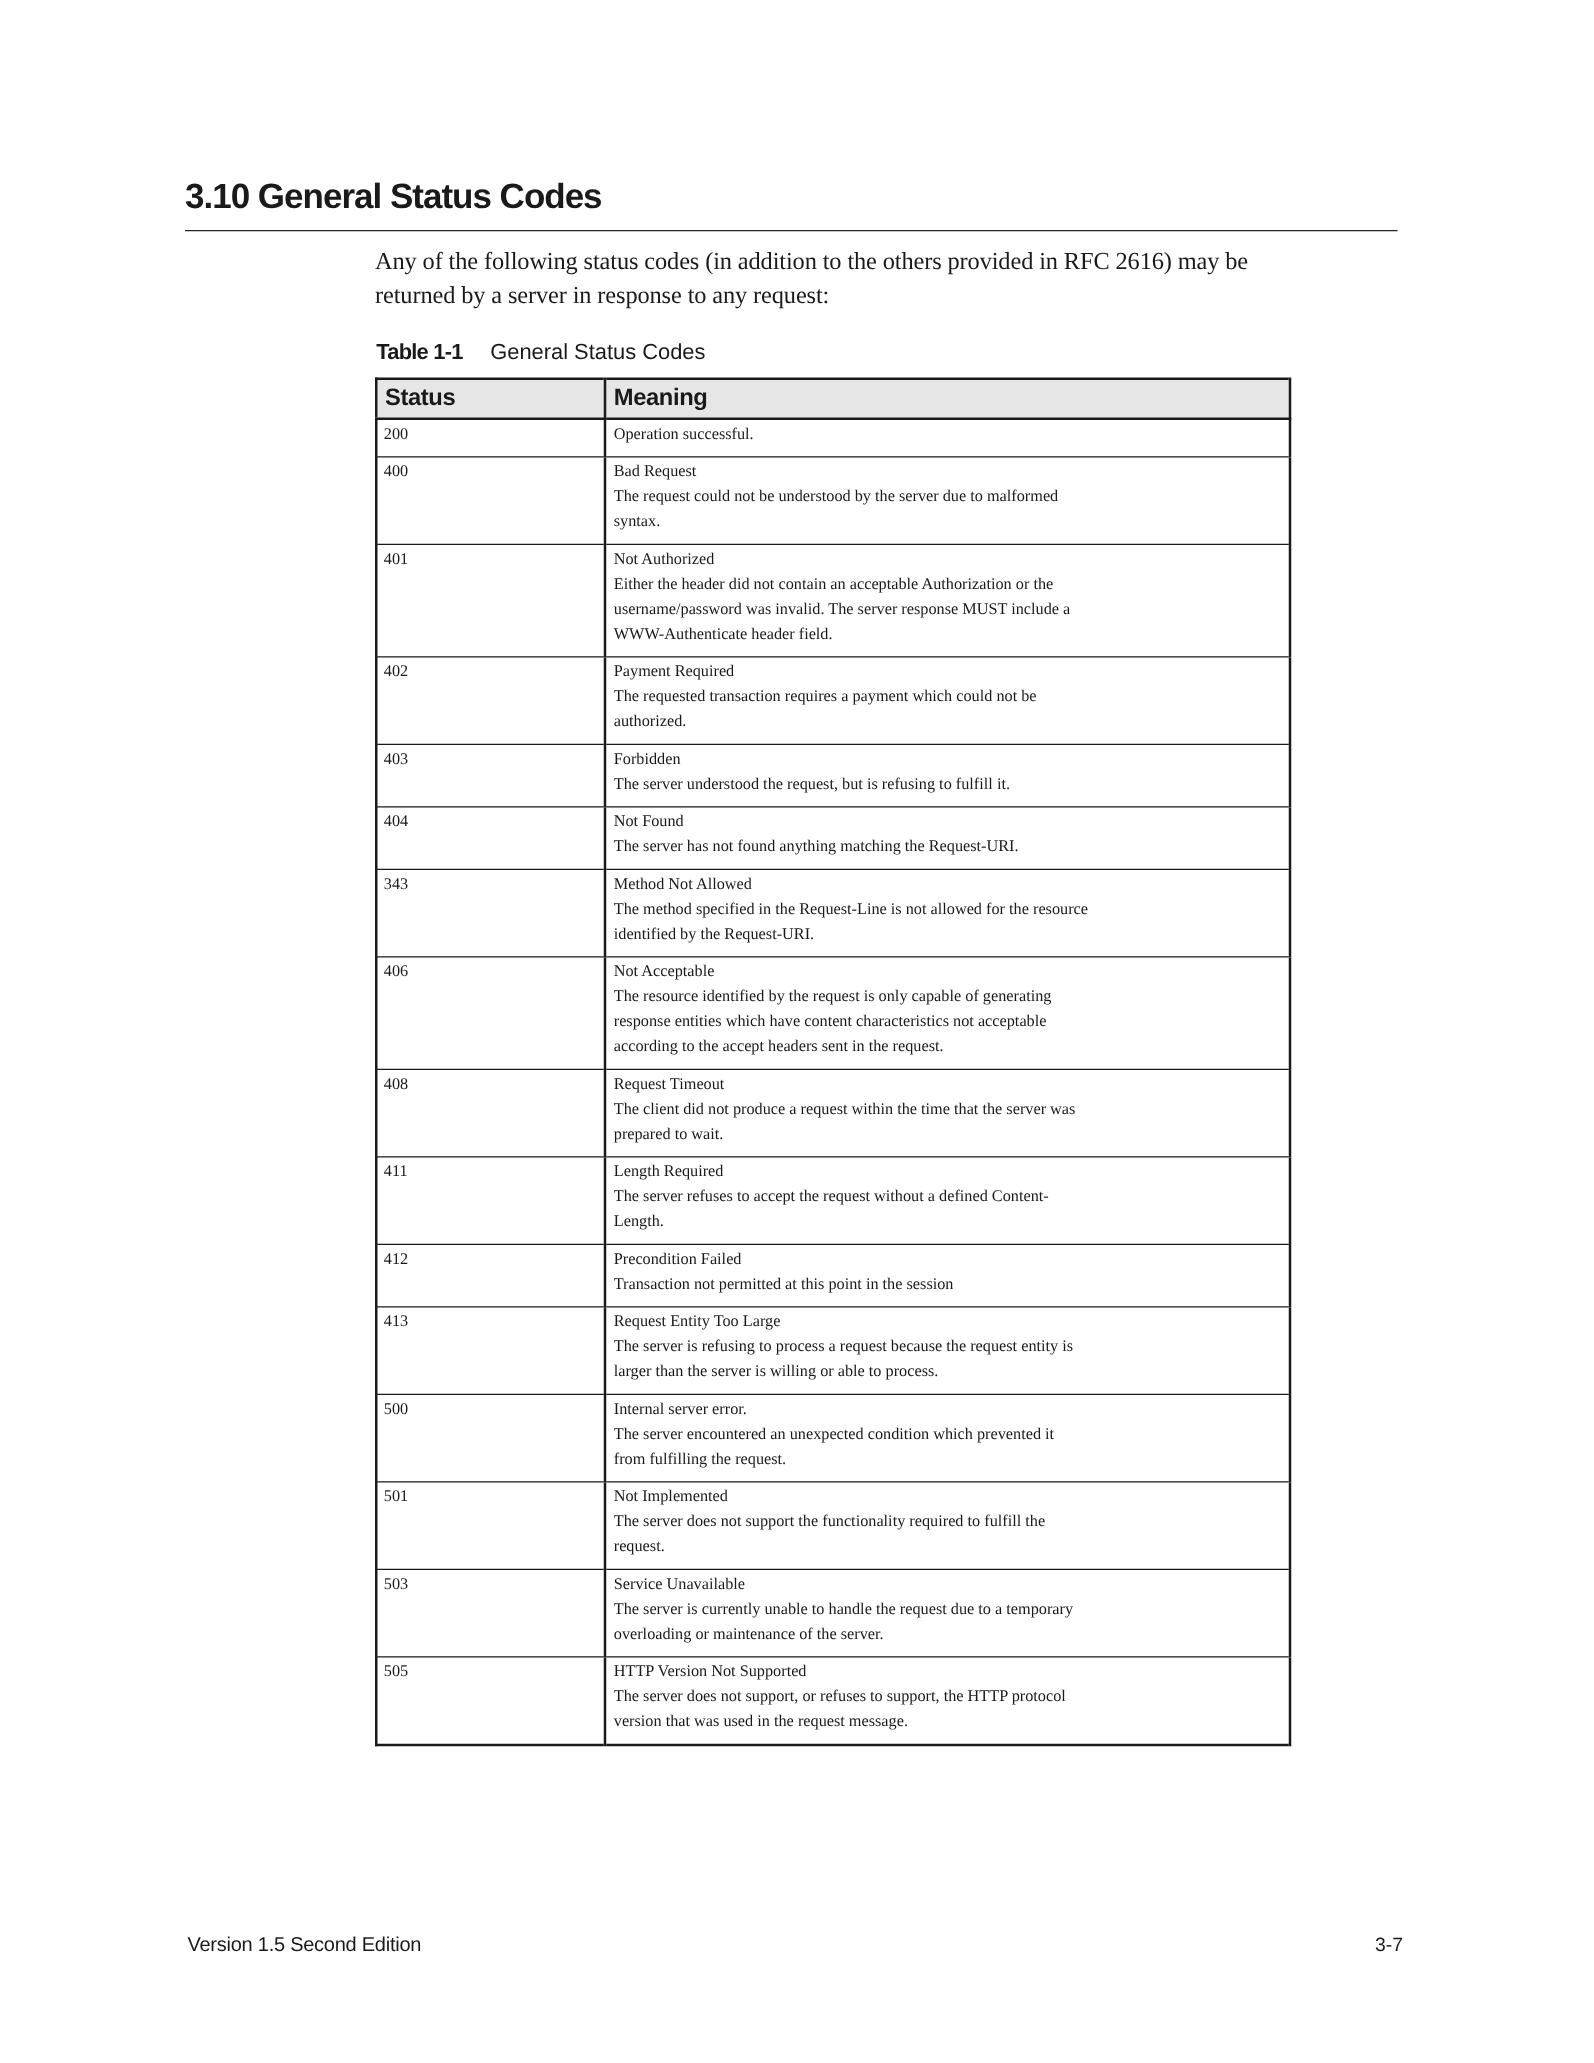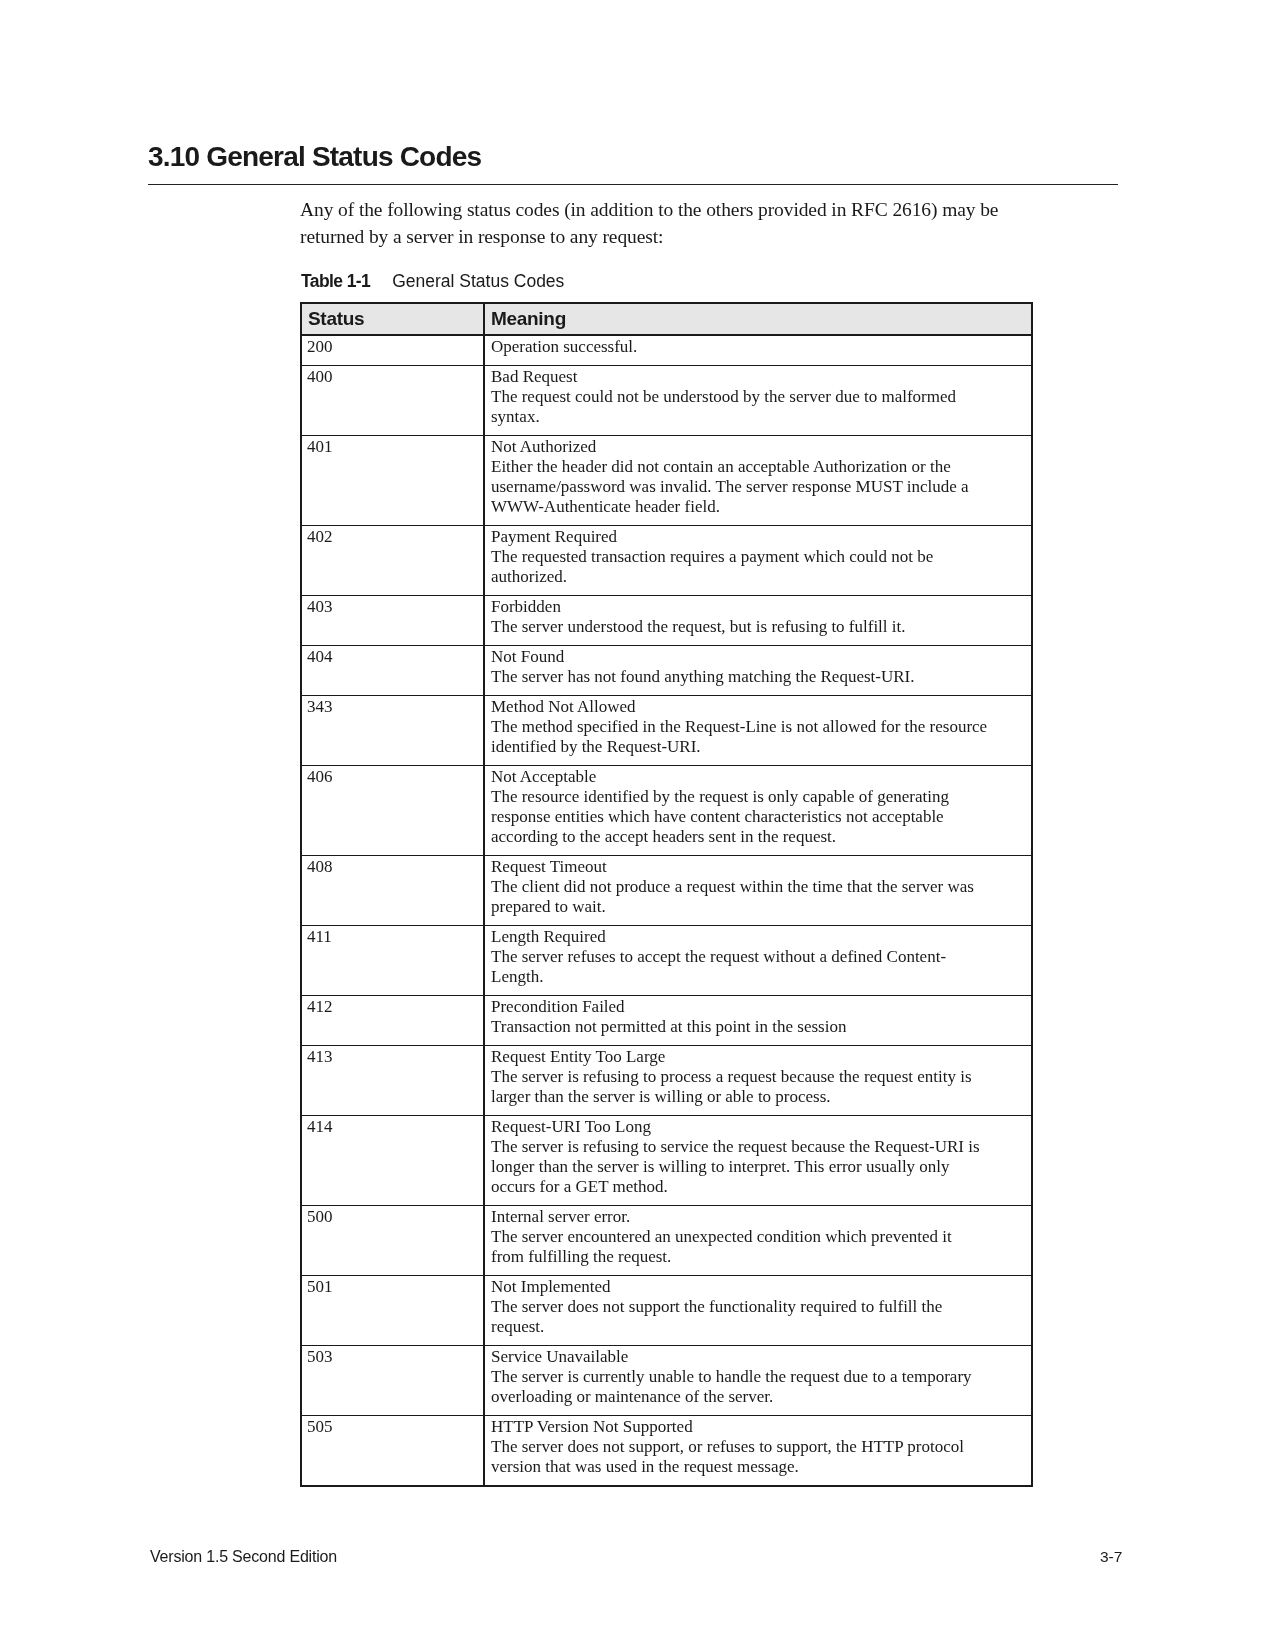--- a/index.html
+++ b/index.html
@@ -31,21 +31,21 @@
   }
   table.codes col.c1 { width: 183px; }
   table.codes th {
     background: #e6e6e6; text-align: left;
     font-family: "Liberation Sans", sans-serif; font-weight: bold; font-size: 19px;
     height: 30px; padding: 0 6px; border-bottom: 2.5px solid #1a1a1a;
     border-right: 2px solid #1a1a1a; letter-spacing: -0.3px;
   }
   table.codes td {
     vertical-align: top; font-family: "Liberation Serif", serif;
-    font-size: 17px; line-height: 20px; padding: 1px 6px 8px 6px;
+    font-size: 13px; line-height: 20px; padding: 1px 6px 8px 6px;
     border-top: 1.5px solid #1a1a1a; border-right: 2px solid #1a1a1a;
     white-space: pre-line;
   }
   table.codes td.code { padding-left: 5px; }
   .footer-left {
     position: absolute; left: 150px; top: 1548px;
     font-family: "Liberation Sans", sans-serif; font-size: 16px; color: #1a1a1a;
     letter-spacing: -0.2px;
   }
   .footer-right {
@@ -129,26 +129,20 @@
       <tr>
         <td class="code">412</td>
         <td><div>Precondition Failed</div><div>Transaction not permitted at this point in the session</div></td>
       </tr>
       <tr>
         <td class="code">413</td>
         <td><div>Request Entity Too Large</div><div>The server is refusing to process a request because the request entity is
 larger than the server is willing or able to process.</div></td>
       </tr>
       <tr>
-        <td class="code">414</td>
-        <td><div>Request-URI Too Long</div><div>The server is refusing to service the request because the Request-URI is
-longer than the server is willing to interpret. This error usually only
-occurs for a GET method.</div></td>
-      </tr>
-      <tr>
         <td class="code">500</td>
         <td><div>Internal server error.</div><div>The server encountered an unexpected condition which prevented it
 from fulfilling the request.</div></td>
       </tr>
       <tr>
         <td class="code">501</td>
         <td><div>Not Implemented</div><div>The server does not support the functionality required to fulfill the
 request.</div></td>
       </tr>
       <tr>

